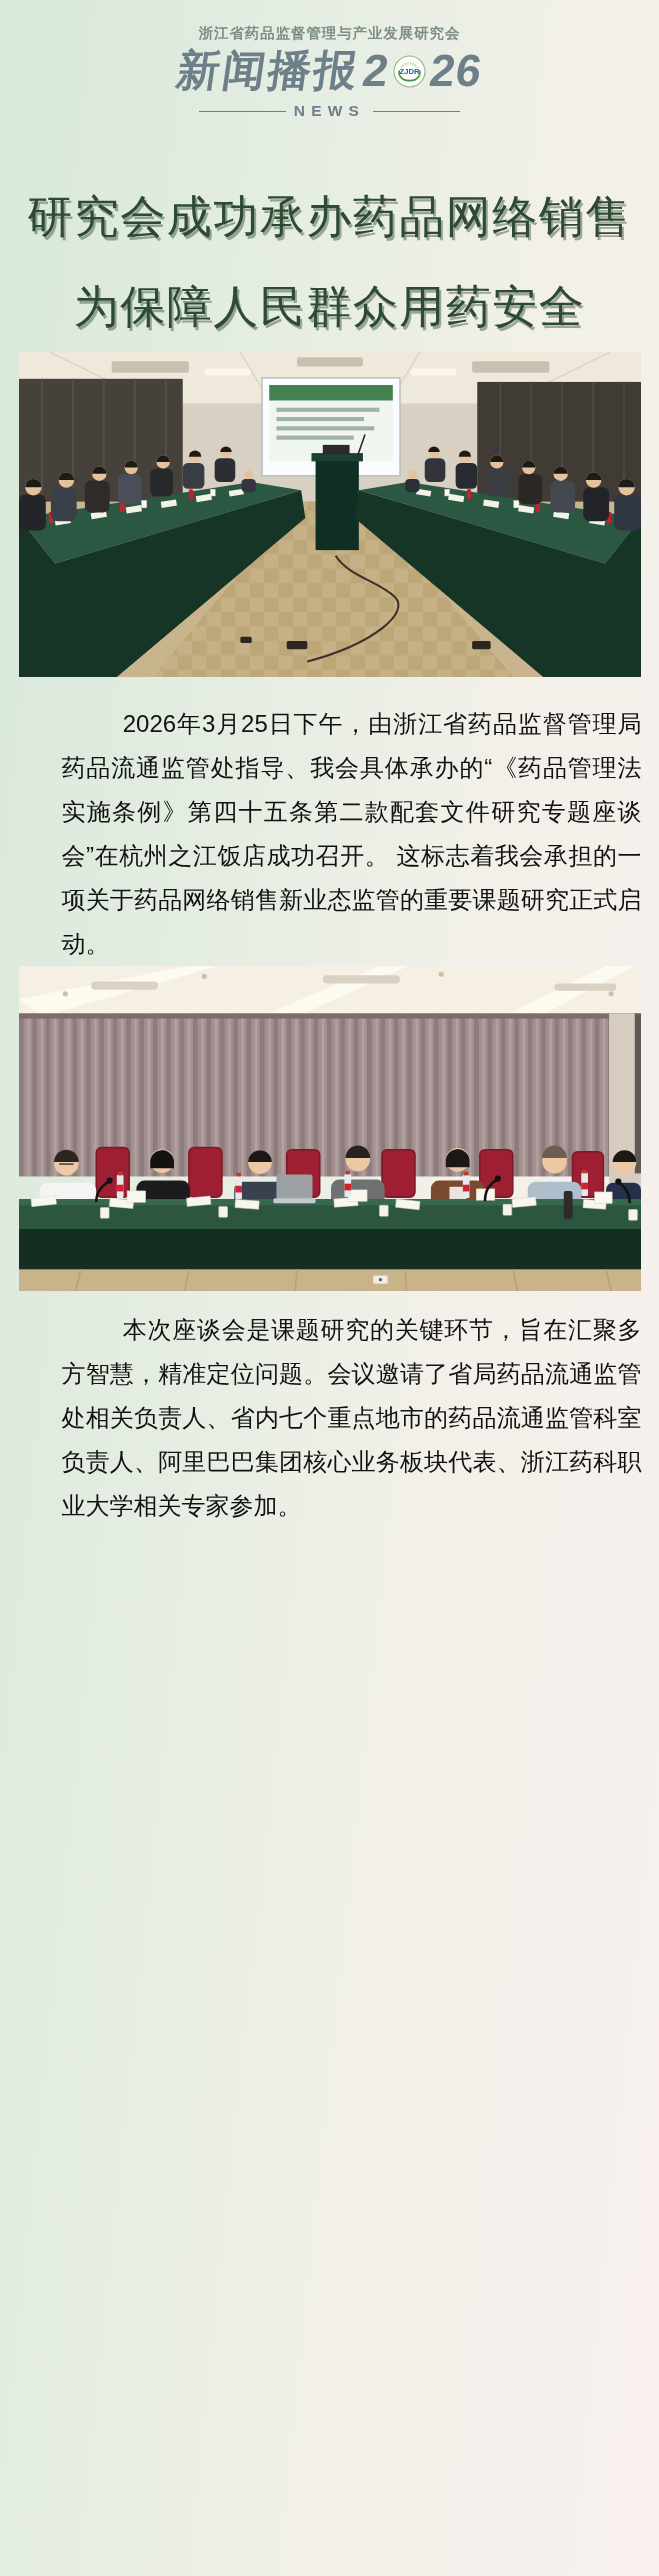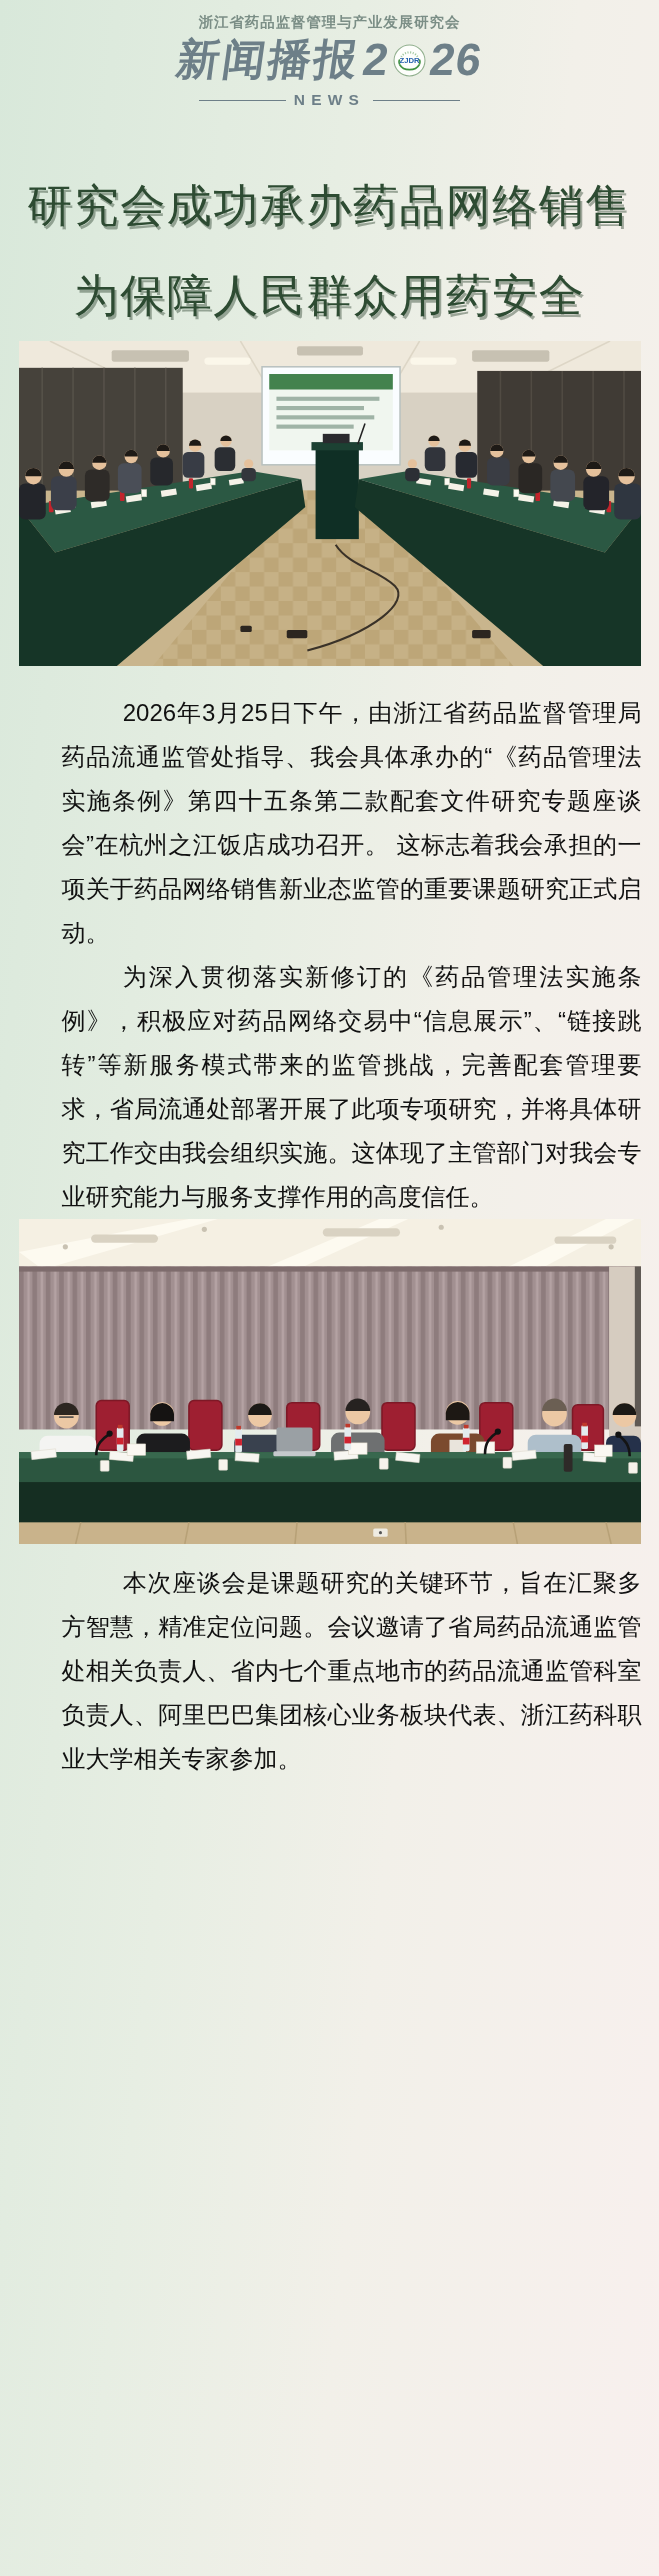--- a/index.html
+++ b/index.html
@@ -5,21 +5,21 @@
   html,body{margin:0;padding:0;}
   body{font-family:"Liberation Sans", sans-serif;}
   .page{
     position:relative;
     width:659px;height:2640px;
     overflow:hidden;
     background:linear-gradient(96deg,#d8e8da 0%,#e7eee3 38%,#f2f0e9 62%,#f8f0ee 100%);
   }
   
   .org-name{
-    padding-top:13px;
+    padding-top:24px;
     text-align:center;
     font-size:14.4px;font-weight:700;letter-spacing:1px;
     color:#7b8e86;
   }
   .logo-row{
     margin-top:2.1px;
     display:flex;justify-content:center;align-items:center;
     height:52px;gap:3.1px;
   }
   .logo-text{
@@ -282,21 +282,20 @@
         <circle cx="446" cy="238" r="9" fill="#e5c19c"></circle>
           <rect x="432" y="246" width="28" height="26" rx="8" fill="#33363c"></rect>
         <circle cx="764" cy="238" r="9" fill="#e5c19c"></circle>
           <rect x="750" y="246" width="28" height="26" rx="8" fill="#2c2f35"></rect>
       </g>
     </svg>
   </figure>
 
   <section class="article part1">
     <p>2026年3月25日下午，由浙江省药品监督管理局药品流通监管处指导、我会具体承办的“《药品管理法实施条例》第四十五条第二款配套文件研究专题座谈会”在杭州之江饭店成功召开。 这标志着我会承担的一项关于药品网络销售新业态监管的重要课题研究正式启动。</p>
-    <p>为深入贯彻落实新修订的《药品管理法实施条例》，积极应对药品网络交易中“信息展示”、“链接跳转”等新服务模式带来的监管挑战，完善配套管理要求，省局流通处部署开展了此项专项研究，并将具体研究工作交由我会组织实施。这体现了主管部门对我会专业研究能力与服务支撑作用的高度信任。</p>
   </section>
 
   <figure class="photo photo2">
     <svg viewBox="0 0 1208 630" preserveAspectRatio="none">
       <defs>
         <pattern id="cur" width="26" height="10" patternUnits="userSpaceOnUse">
           <rect width="26" height="10" fill="#a29091"></rect>
           <rect width="9" height="10" fill="#8e7c7d"></rect>
           <rect x="16" width="5" height="10" fill="#b4a2a3"></rect>
         </pattern>

